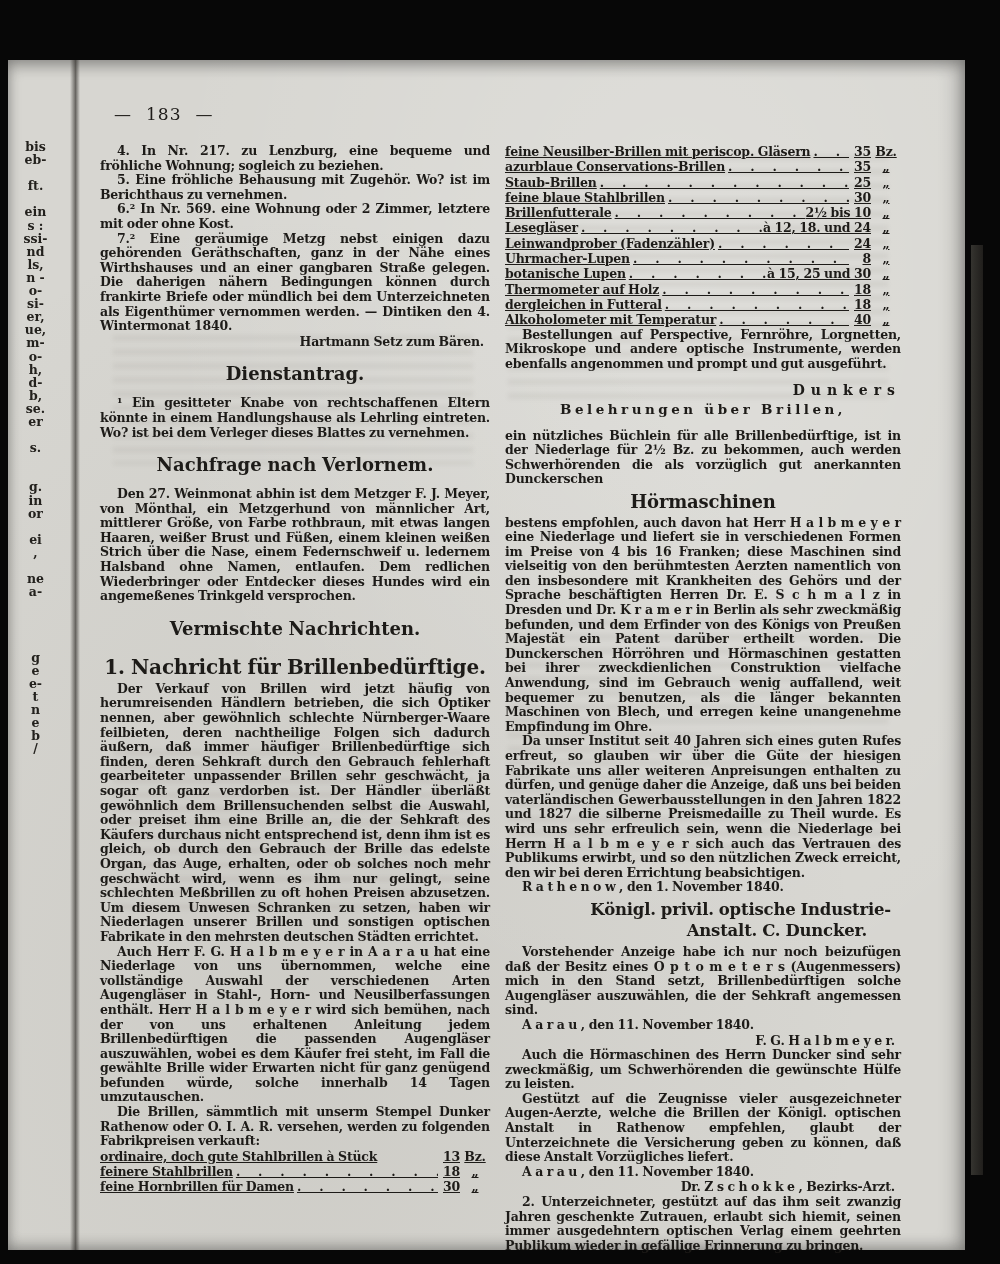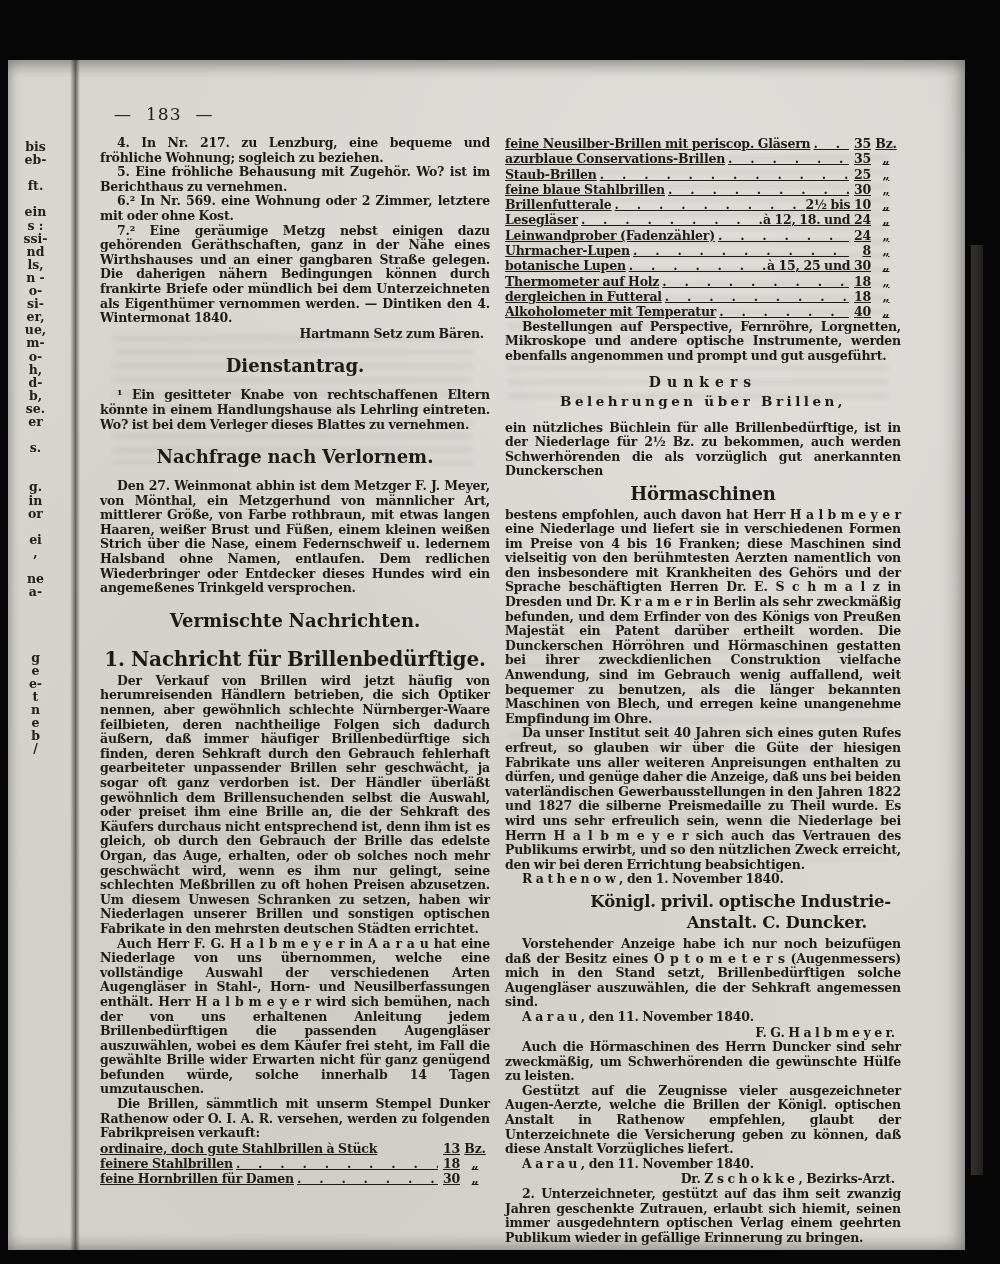--- a/index.html
+++ b/index.html
@@ -36,37 +36,37 @@
     background:linear-gradient(90deg, rgba(0,0,0,0), rgba(45,42,38,.65) 55%, rgba(0,0,0,0));
   }
   
   .pageno{
     position:absolute;left:92px;top:44px;width:806px;
     font-size:17px;font-weight:400;letter-spacing:1px;
   }
   .pageno .dash{padding:0 14px;}
   
   .col{
-    position:absolute;top:76px;
+    position:absolute;top:84px;
     font-size:12.5px;font-weight:700;line-height:14.6px;
     letter-spacing:-0.2px;word-spacing:-0.5px;
   }
   .col-left{left:92px;width:390px;}
   .col-right{left:497px;width:396px;}
   p.para{margin:0;text-align:justify;text-indent:17px;}
   p.para.noindent{text-indent:0;}
   .sig-right{margin:1px 6px 0 0;text-align:right;}
   h3.head{
     margin:15px 0 12px;text-align:center;font-size:18px;font-weight:700;
     letter-spacing:0;line-height:20px;
   }
   h2.bighead{
     margin:17px 0 3px;text-align:center;font-size:20px;font-weight:700;line-height:23px;
   }
-  h3.gesperrt1{margin:12px 0 4px;text-align:center;font-size:14px;letter-spacing:6px;font-weight:700;}
+  h3.gesperrt1{margin:12px 0 4px;text-align:right;font-size:14px;letter-spacing:6px;font-weight:700;}
   h3.gesperrt2{margin:4px 0 12px;text-align:center;font-size:13.5px;letter-spacing:3.5px;font-weight:700;}
   h3.hoerhead{margin:8px 0 6px;text-align:center;font-size:18px;font-weight:700;}
   
   .price-row{display:flex;align-items:baseline;line-height:15.3px;text-decoration:underline;}
   .price-row .label{flex:none;white-space:nowrap;}
   .price-row .dots{flex:1;overflow:hidden;white-space:nowrap;padding:0 3px;}
   .price-row .dots::after{content:". . . . . . . . . . . . . . . . . . . . . . . .";letter-spacing:7px;color:#1d1b18;}
   .price-row .dots.no-dots::after{content:"";}
   .price-row .price{flex:none;text-align:right;min-width:22px;white-space:nowrap;}
   .price-row .unit{flex:none;width:30px;text-align:center;white-space:nowrap;}

